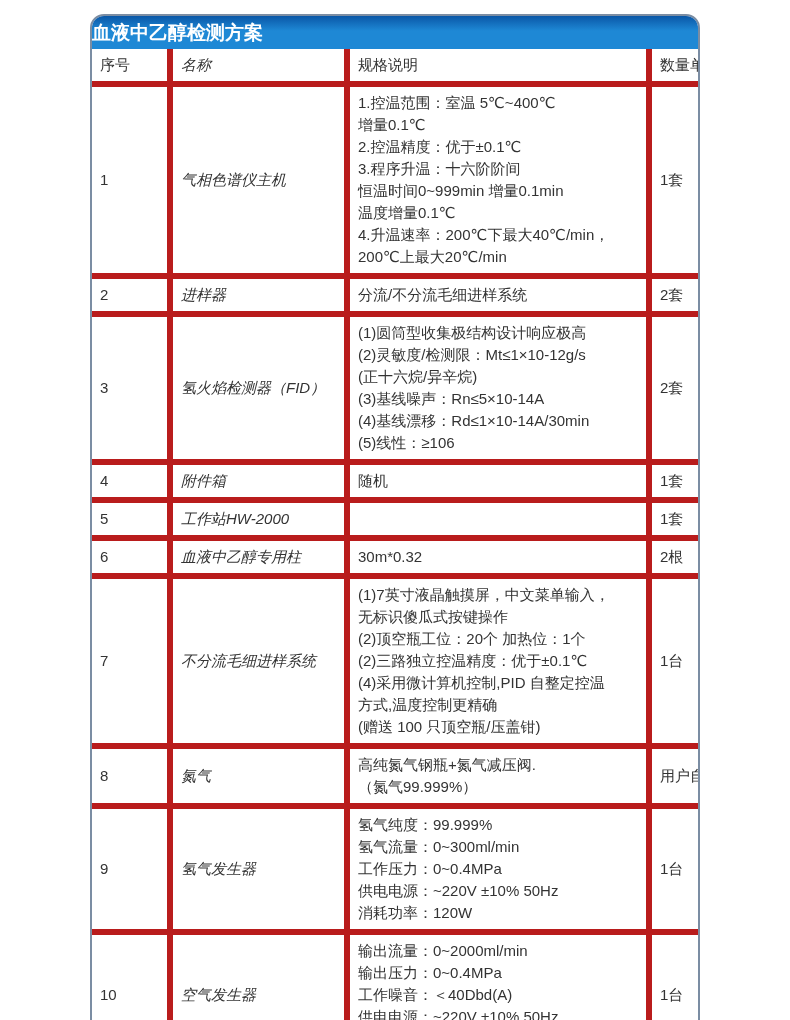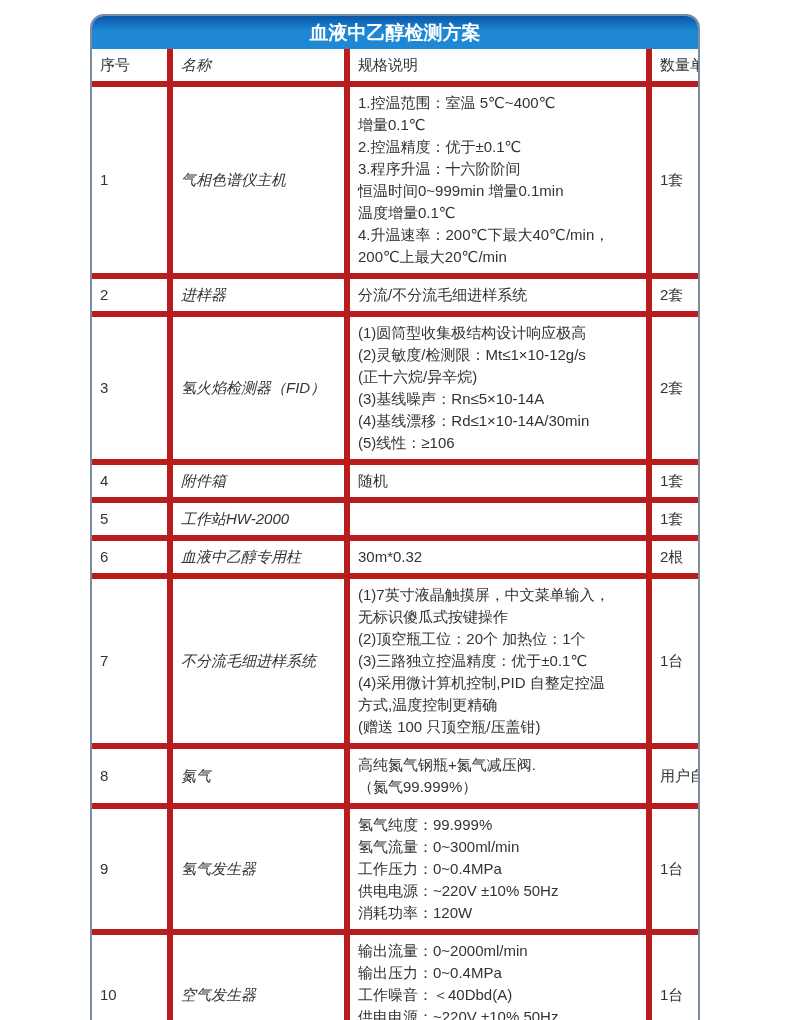--- a/index.html
+++ b/index.html
@@ -16,21 +16,21 @@
     margin:14px 0 0 90px;
     border:2px solid #7b8da3;
     border-radius:14px;
     overflow:hidden;
     background:#ffffff;
     box-sizing:border-box;
   }
   .title-bar{
     height:33px;
     line-height:33px;
-    text-align:center;
+    text-align:left;
     font-size:19px;
     font-weight:bold;
     color:#ffffff;
     background:linear-gradient(180deg,#0a57a7 0%,#1e88d5 45%,#1e88d5 100%);
   }
   table.spec-table{
     width:100%;
     border-collapse:collapse;
     table-layout:fixed;
     font-size:15px;
@@ -130,21 +130,21 @@
           </td>
           <td class="col-qty">2根</td>
         </tr>
         <tr>
           <td class="col-no">7</td>
           <td class="col-name">不分流毛细进样系统</td>
           <td class="col-spec">
             <div class="spec-line">(1)7英寸液晶触摸屏，中文菜单输入，</div>
             <div class="spec-line">无标识傻瓜式按键操作</div>
             <div class="spec-line">(2)顶空瓶工位：20个 加热位：1个</div>
-            <div class="spec-line">(3)三路独立控温精度：优于±0.1℃</div>
+            <div class="spec-line">(2)三路独立控温精度：优于±0.1℃</div>
             <div class="spec-line">(4)采用微计算机控制,PID 自整定控温</div>
             <div class="spec-line">方式,温度控制更精确</div>
             <div class="spec-line">(赠送 100 只顶空瓶/压盖钳)</div>
           </td>
           <td class="col-qty">1台</td>
         </tr>
         <tr>
           <td class="col-no">8</td>
           <td class="col-name">氮气</td>
           <td class="col-spec">

